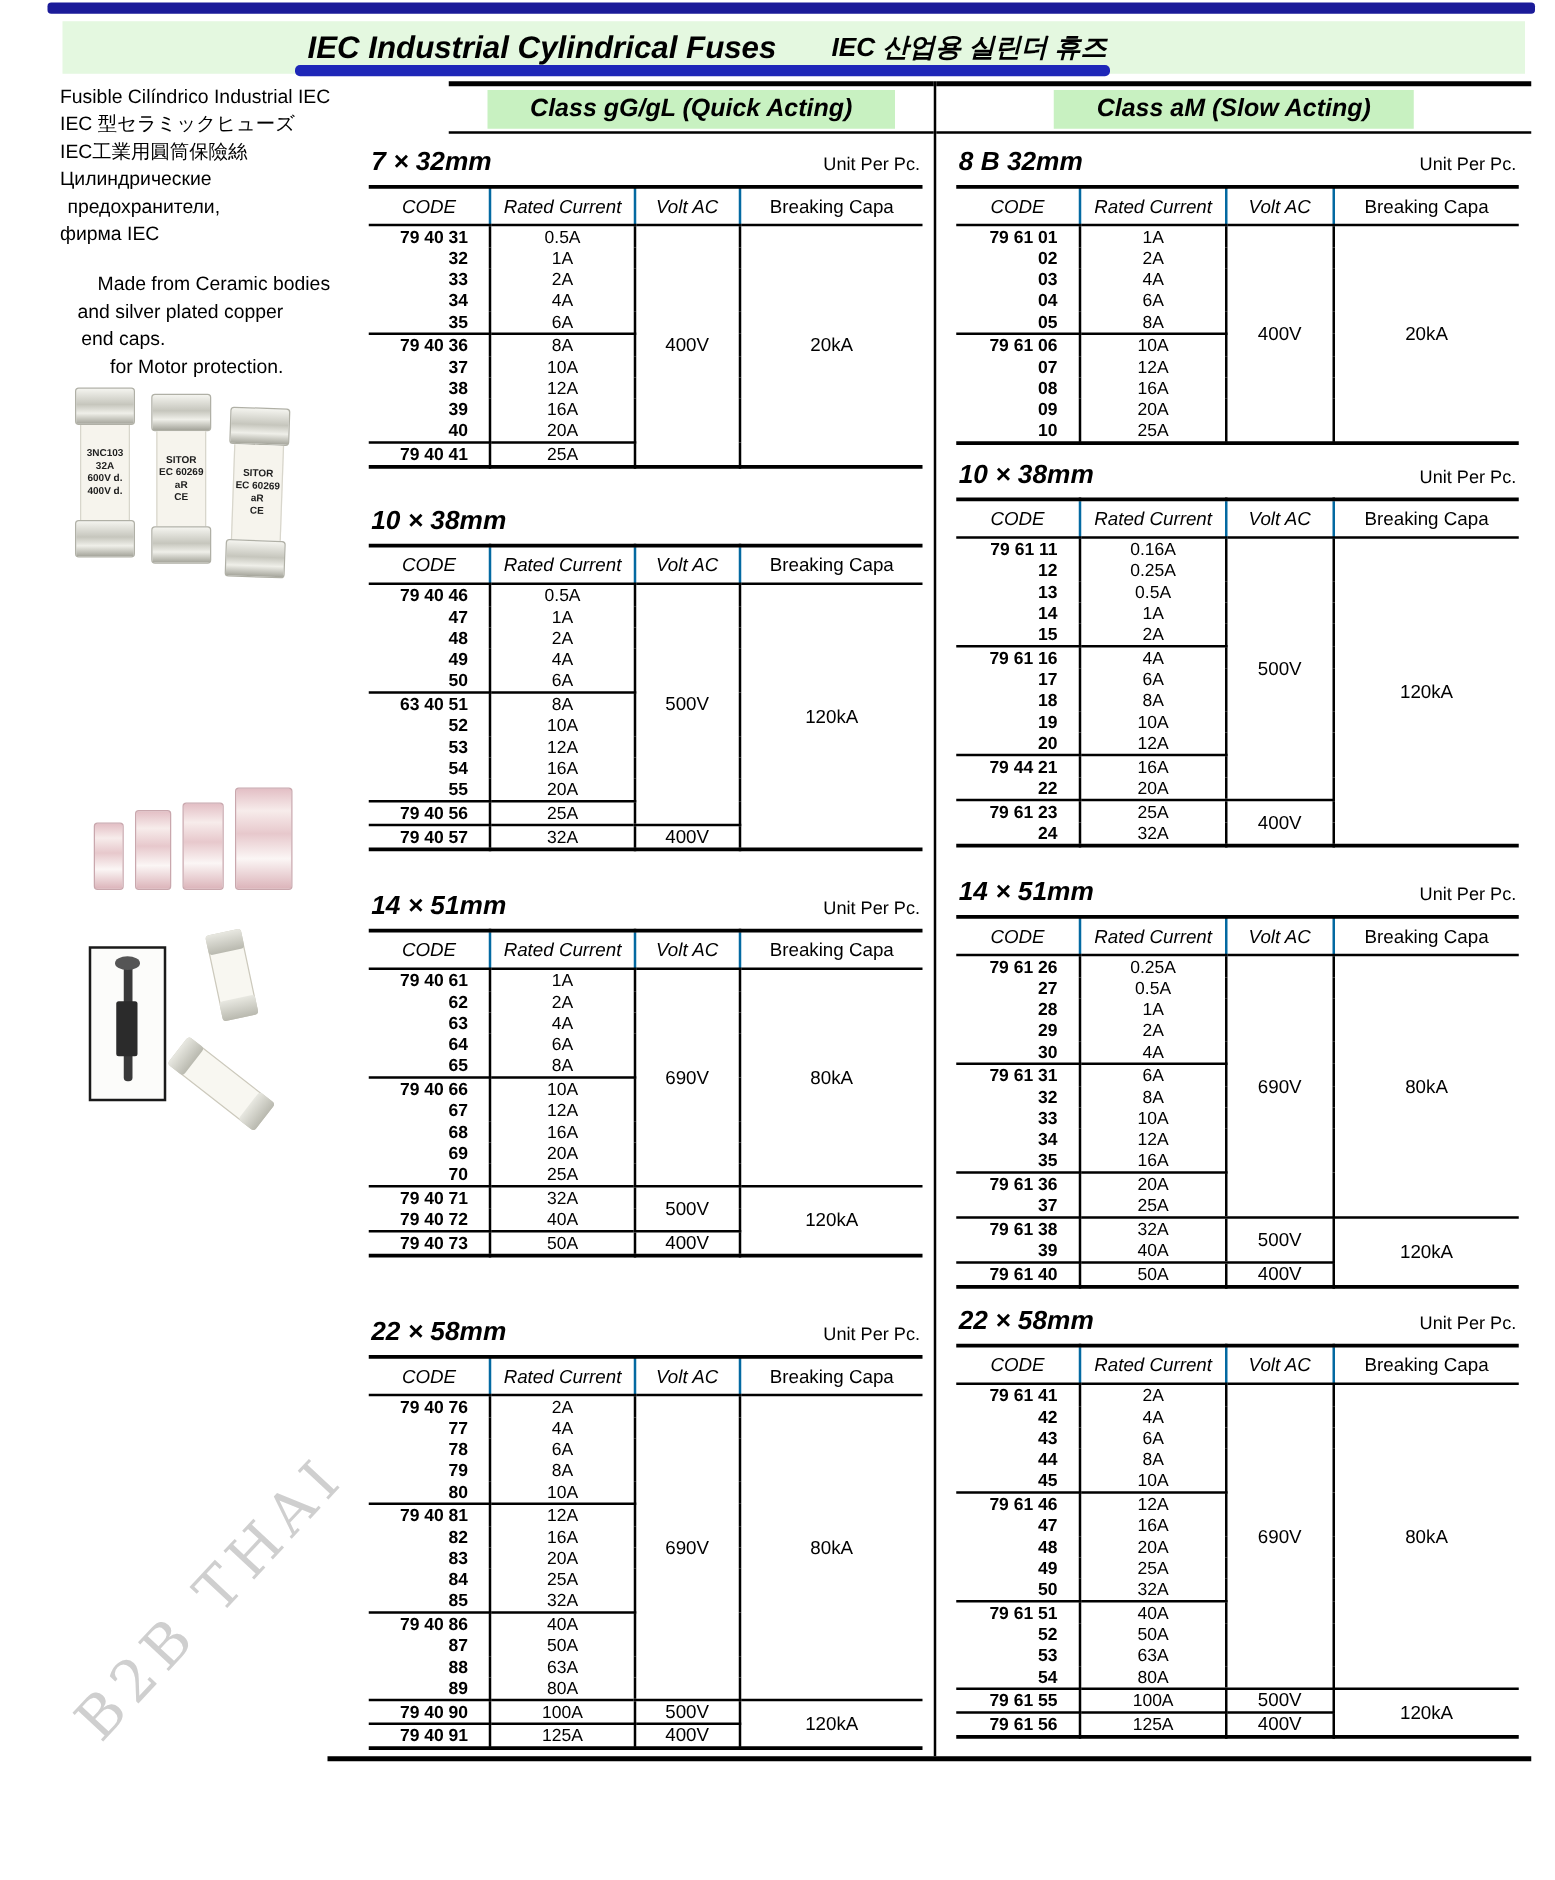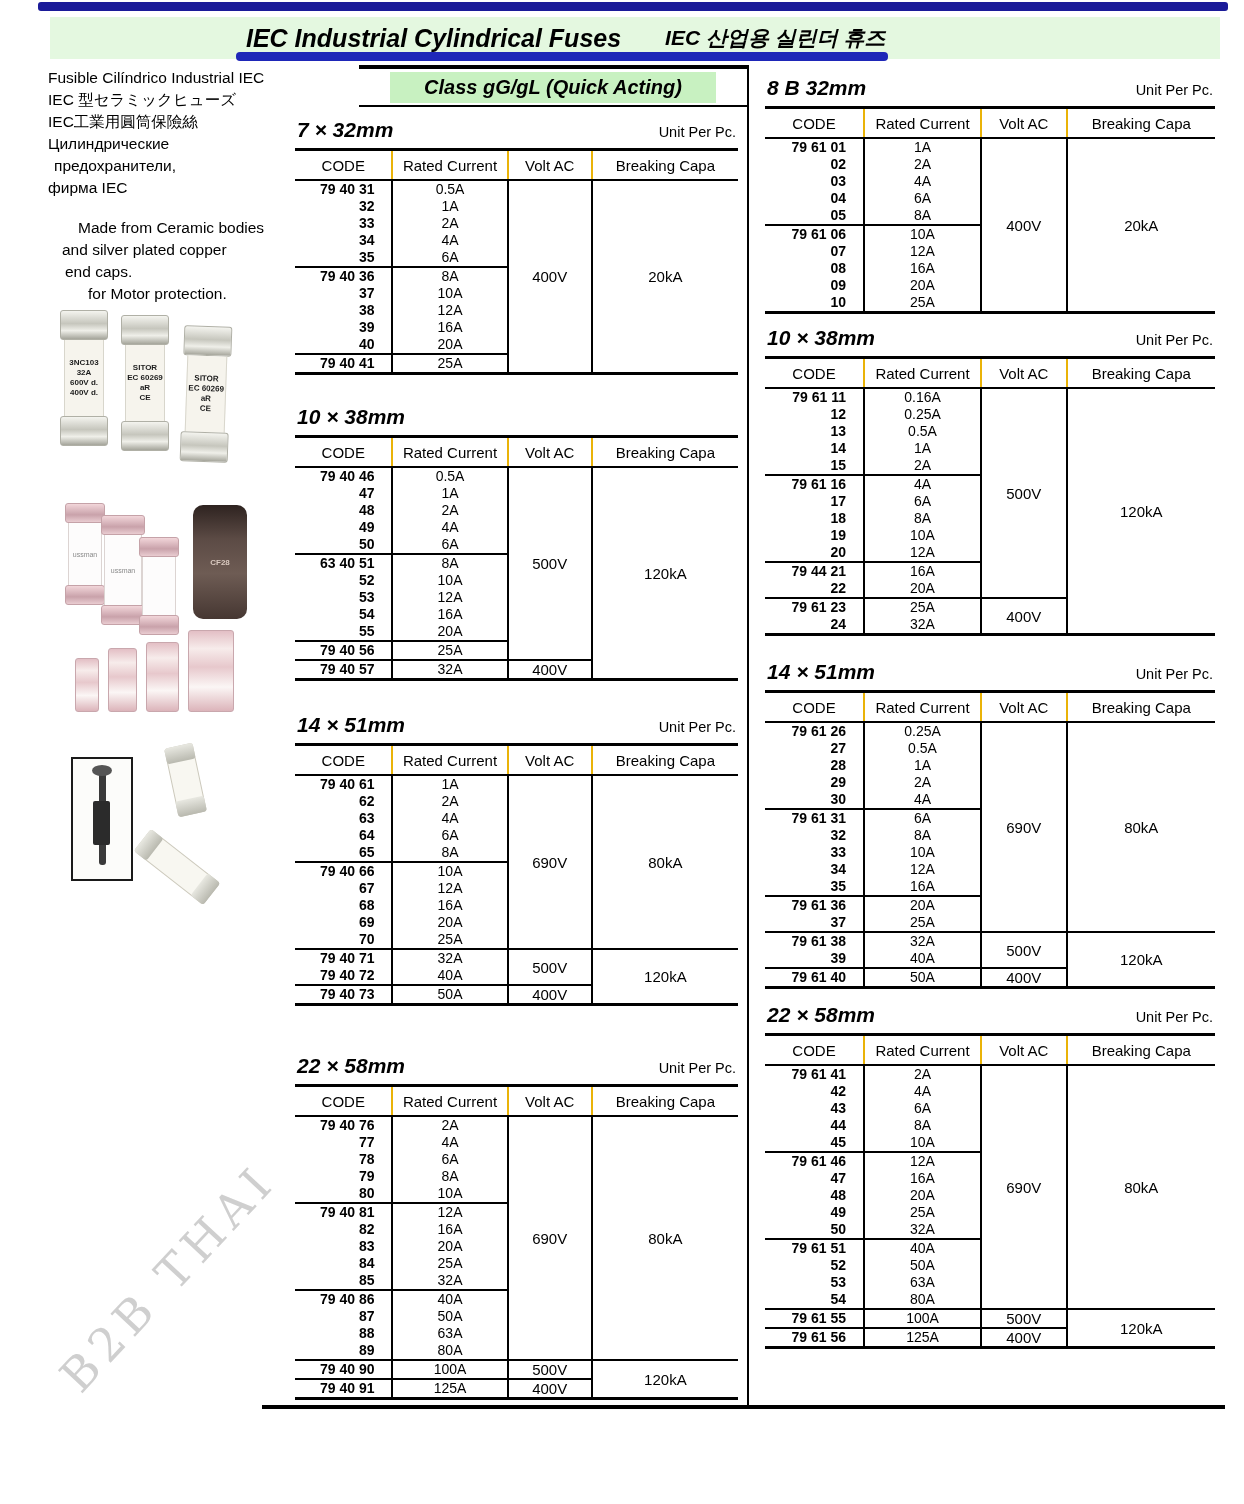--- a/index.html
+++ b/index.html
@@ -44,21 +44,21 @@
   .tcol-right .section:nth-of-type(1){margin-top:11px;}
   .tcol-right .section:nth-of-type(2){margin-top:12px;}
   .tcol-right .section:nth-of-type(3){margin-top:24px;}
   .tcol-right .section:nth-of-type(4){margin-top:14px;}
   .sec-head{display:flex;justify-content:space-between;align-items:baseline;margin:0 2px 6px 2px;}
   .sec-size{font-size:21px;font-weight:bold;font-style:italic;}
   .sec-unit{font-size:14.5px;}
   table.fuse-table{width:100%;border-collapse:collapse;table-layout:fixed;
                    border-top:3px solid #000;border-bottom:3px solid #000;}
   .fuse-table th{font-weight:normal;font-size:15px;padding:6px 0 5px;border-bottom:2px solid #000;}
-  .fuse-table th:not(:last-child){border-right:2px solid #eab308;}
+  .fuse-table th:not(:last-child){border-right:2px solid #0369a1;font-style:italic;}
   .fuse-table td{font-size:14px;line-height:15px;padding:1px 0;vertical-align:middle;text-align:center;}
   td.code{font-weight:bold;text-align:right;padding-right:17px;border-right:2px solid #000;}
   td.amp{border-right:2px solid #000;}
   td.volt{border-right:2px solid #000;font-size:15px;}
   td.capa{font-size:15px;}
   td.gend{border-bottom:2px solid #000;}
   td.volt,td.capa{border-bottom:2px solid #000;}
 
   
   .intro{position:absolute;left:13px;top:2px;font-size:15.5px;line-height:22px;}
@@ -168,40 +168,20 @@
           <div class="bod">
               <div>SITOR</div>
               <div>EC 60269</div>
               <div>aR</div>
               <div>CE</div>
             </div>
           <div class="cap"></div>
         </div>
       </div>
 
-      <div class="photo p2">
-        <div class="fp fp1">
-          <div class="cap"></div>
-          <div class="bod">ussman</div>
-          <div class="cap"></div>
-        </div>
-        <div class="fp fp2">
-          <div class="cap"></div>
-          <div class="bod">ussman</div>
-          <div class="cap"></div>
-        </div>
-        <div class="fp fp3">
-          <div class="cap"></div>
-          <div class="bod"></div>
-          <div class="cap"></div>
-        </div>
-        <div class="fdark">
-          <span>CF28</span>
-        </div>
-      </div>
 
       <div class="photo p3">
         <div class="fs fs1"></div>
         <div class="fs fs2"></div>
         <div class="fs fs3"></div>
         <div class="fs fs4"></div>
       </div>
 
       <div class="photo p4">
         <div class="pbox">
@@ -535,20 +515,23 @@
                       <td class="code gend">79 40 91</td>
                       <td class="amp gend">125A</td>
                       <td class="volt" rowspan="1">400V</td>
                     </tr>
                   </tbody>
                 </table>
               </div>
             </div>
         </div>
         <div class="tcol tcol-right">
+          <div class="class-head">
+            <span class="class-title">Class aM (Slow Acting)</span>
+          </div>
           <div class="sections">
               <div class="section">
                 <div class="sec-head">
                   <span class="sec-size">8 B 32mm</span>
                   <span class="sec-unit">Unit Per Pc.</span>
                 </div>
                 <table class="fuse-table">
                   <colgroup>
                     <col style="width: 22%;">
                     <col style="width: 26%;">

